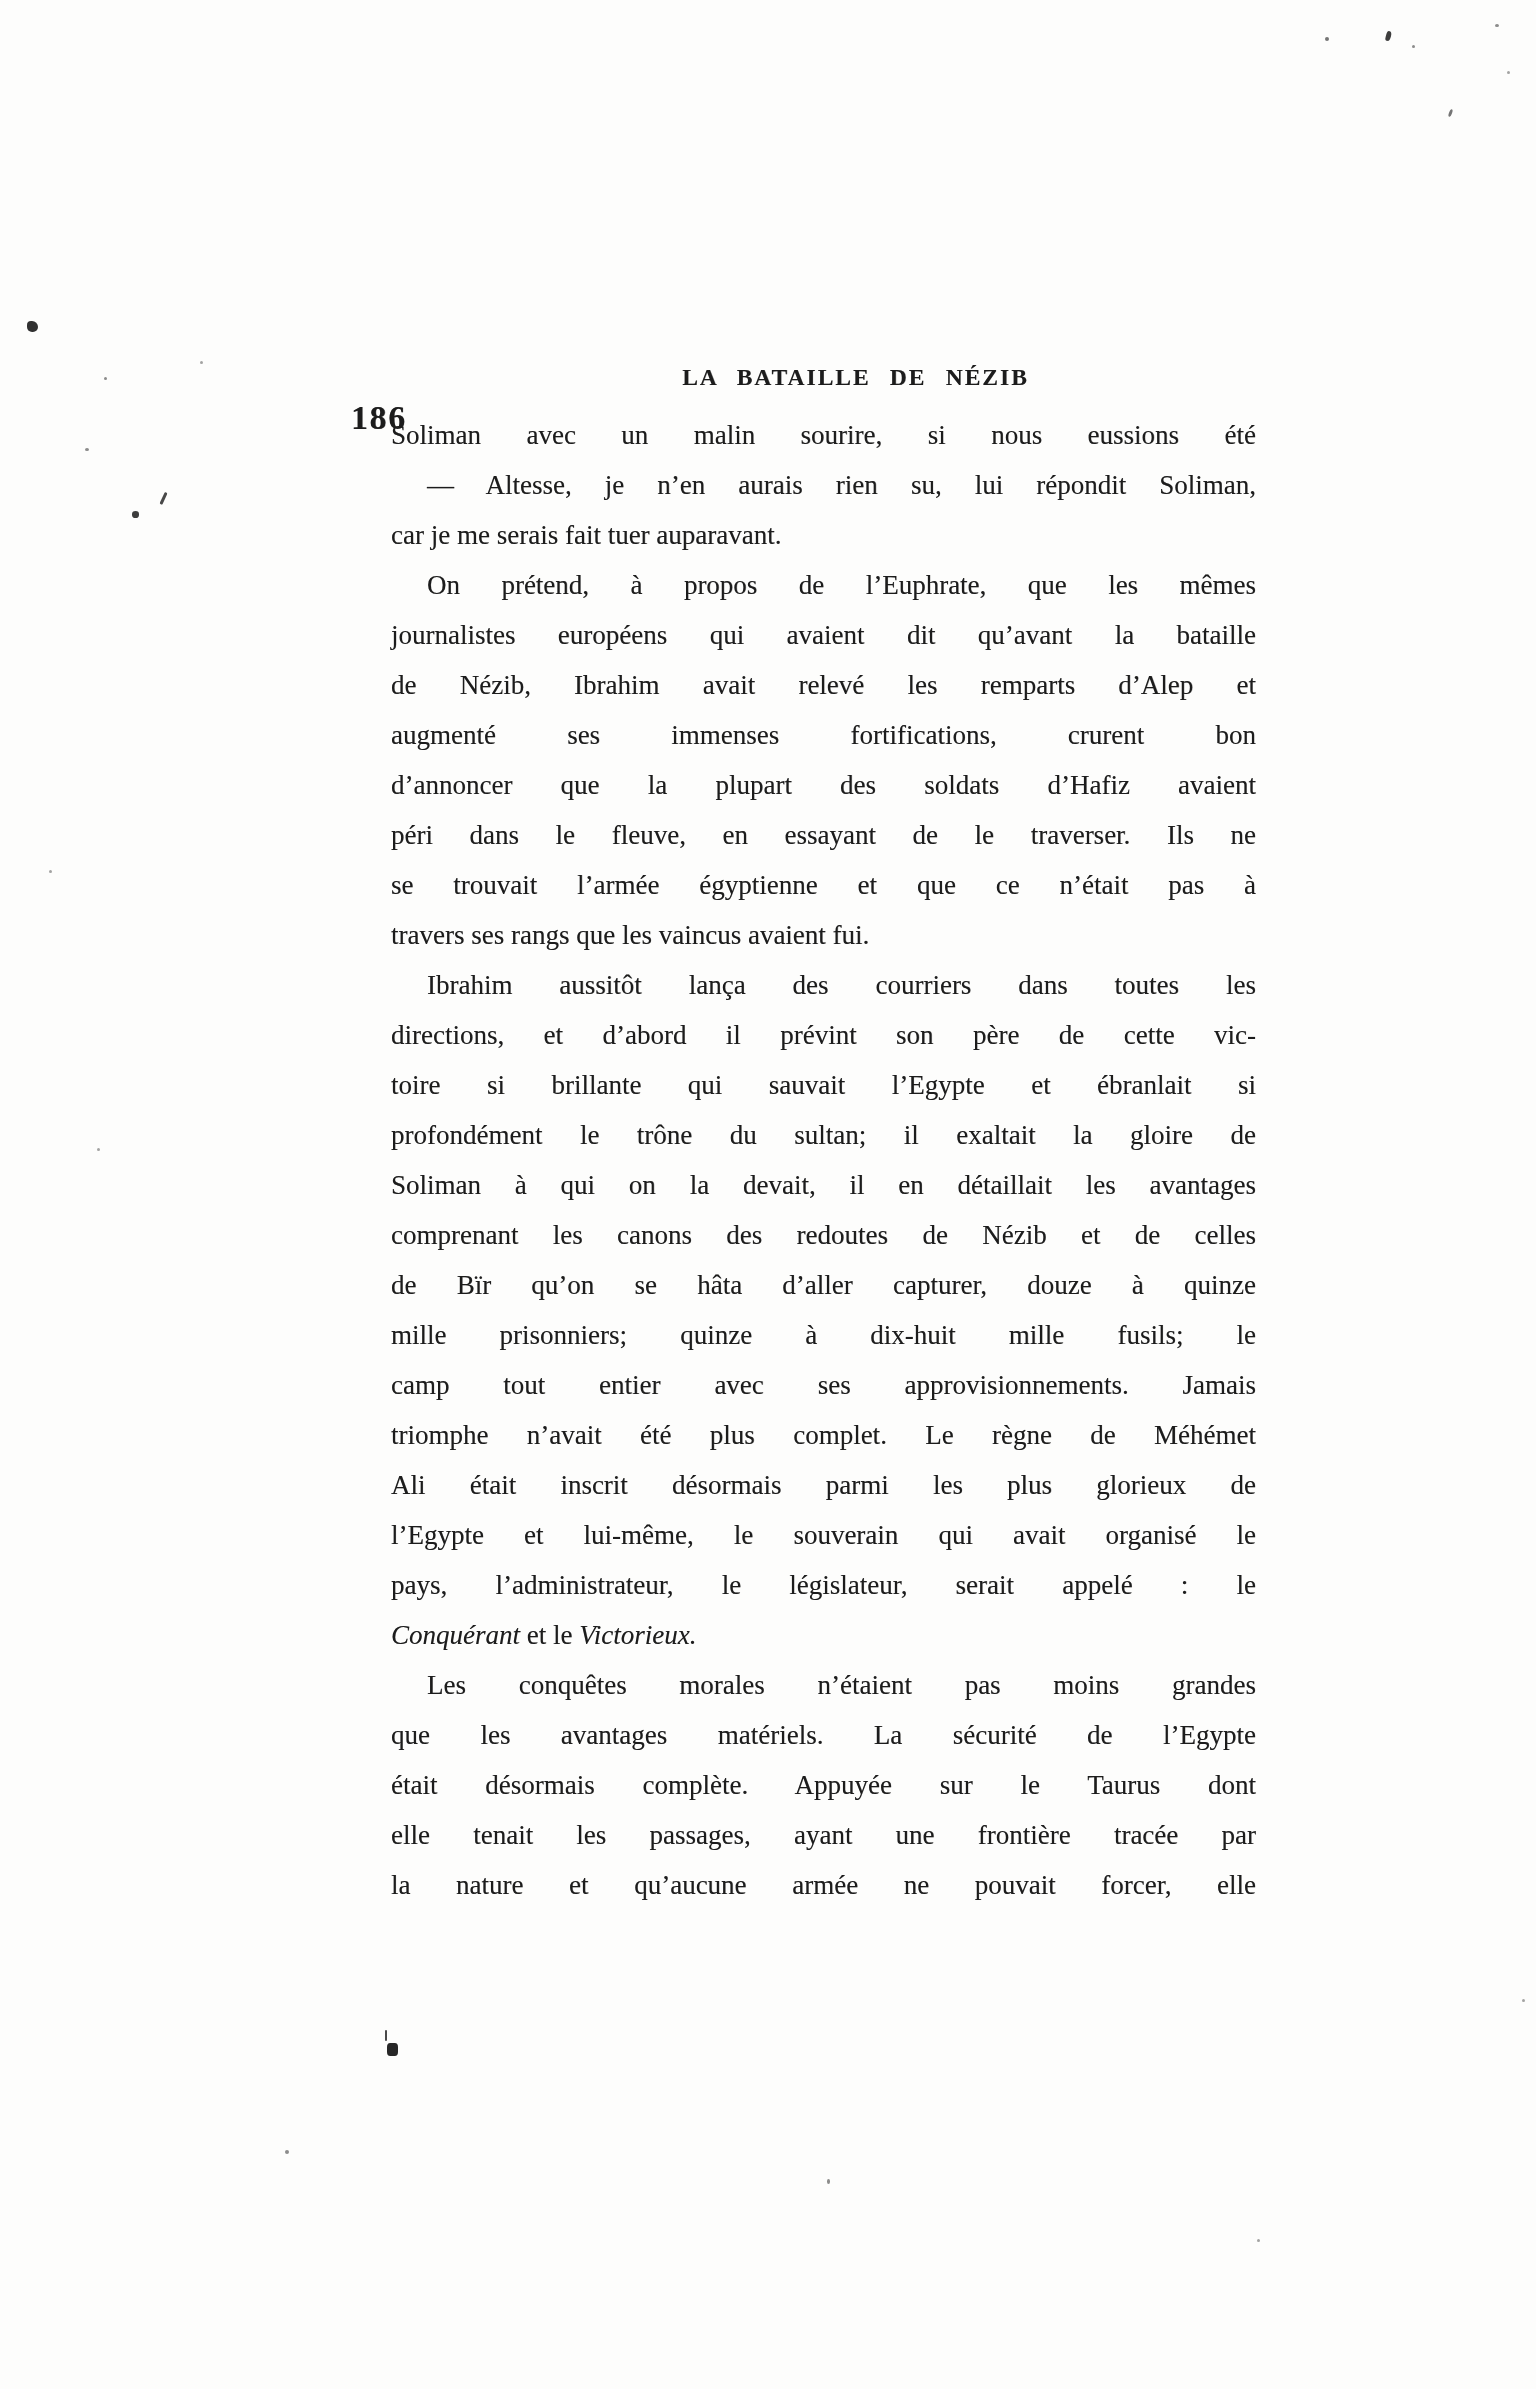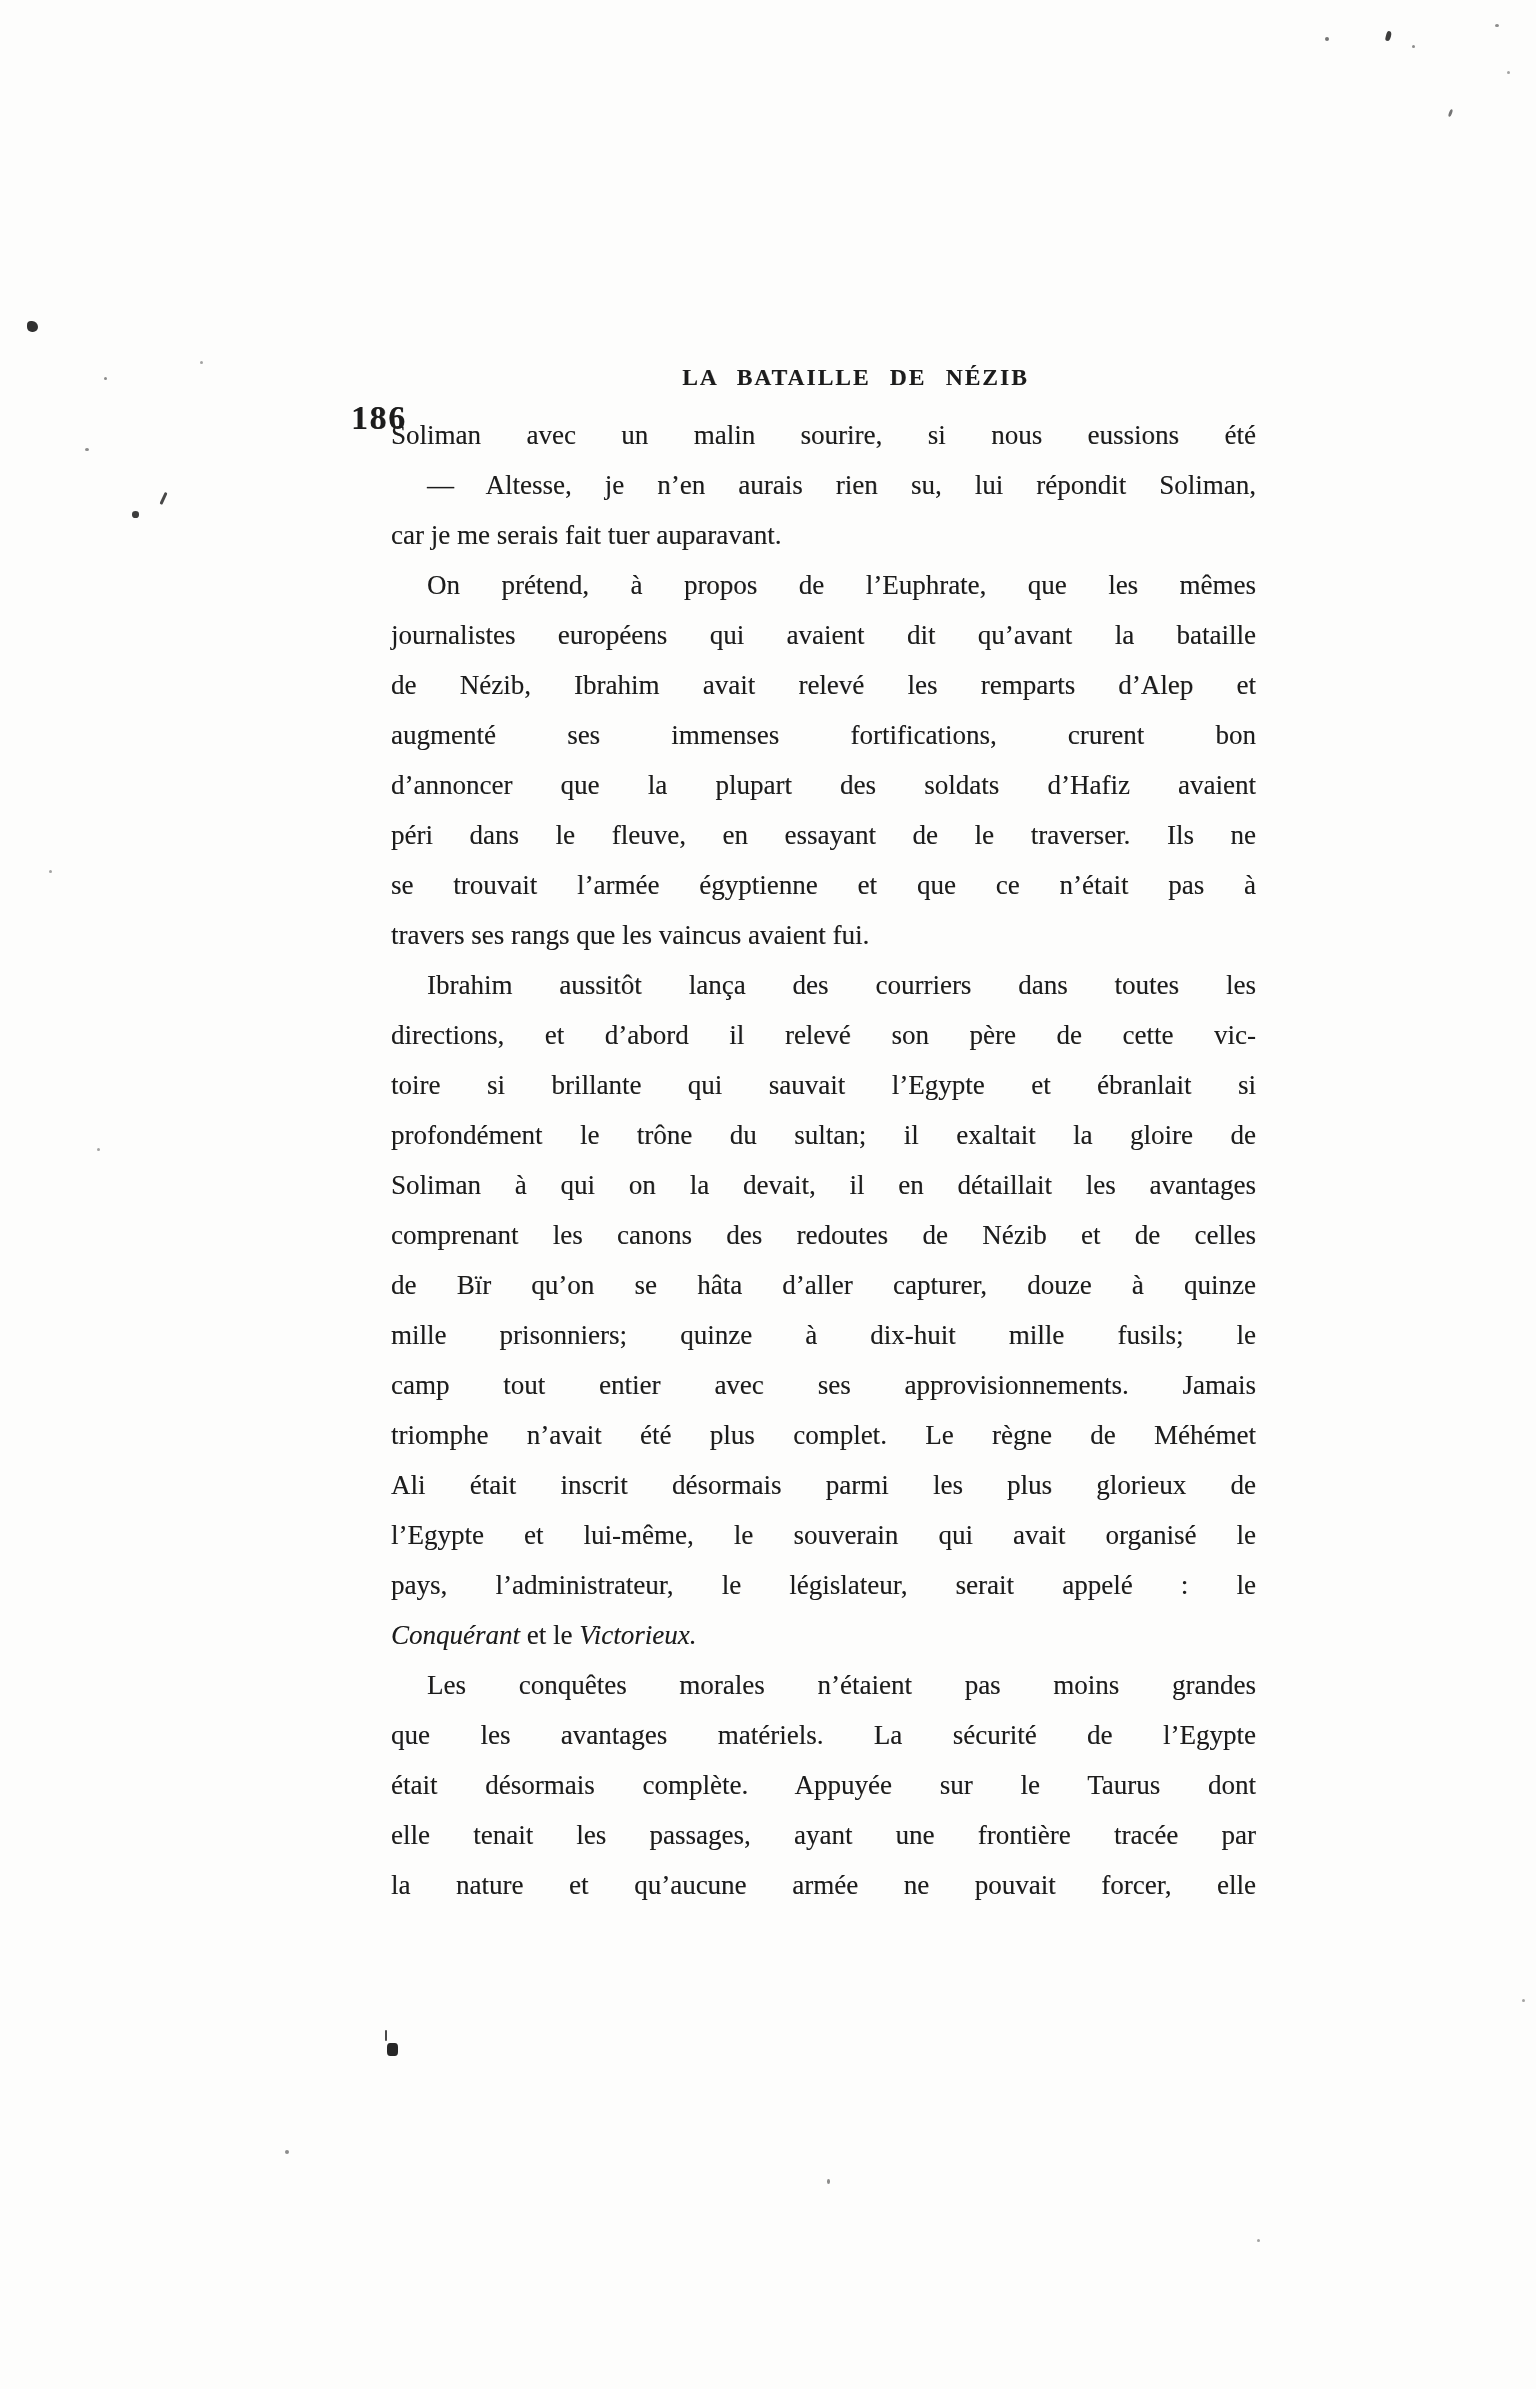--- a/index.html
+++ b/index.html
@@ -80,21 +80,21 @@
       <div class="line para-end"><span>car je me serais fait tuer auparavant.</span></div>
       <div class="line indent"><span>On prétend, à propos de l’Euphrate, que les mêmes</span></div>
       <div class="line"><span>journalistes européens qui avaient dit qu’avant la bataille</span></div>
       <div class="line"><span>de Nézib, Ibrahim avait relevé les remparts d’Alep et</span></div>
       <div class="line"><span>augmenté ses immenses fortifications, crurent bon</span></div>
       <div class="line"><span>d’annoncer que la plupart des soldats d’Hafiz avaient</span></div>
       <div class="line"><span>péri dans le fleuve, en essayant de le traverser. Ils ne</span></div>
       <div class="line"><span>se trouvait l’armée égyptienne et que ce n’était pas à</span></div>
       <div class="line para-end"><span>travers ses rangs que les vaincus avaient fui.</span></div>
       <div class="line indent"><span>Ibrahim aussitôt lança des courriers dans toutes les</span></div>
-      <div class="line"><span>directions, et d’abord il relevé son père de cette vic-</span></div>
+      <div class="line"><span>directions, et d’abord il prévint son père de cette vic-</span></div>
       <div class="line"><span>toire si brillante qui sauvait l’Egypte et ébranlait si</span></div>
       <div class="line"><span>profondément le trône du sultan; il exaltait la gloire de</span></div>
       <div class="line"><span>Soliman à qui on la devait, il en détaillait les avantages</span></div>
       <div class="line"><span>comprenant les canons des redoutes de Nézib et de celles</span></div>
       <div class="line"><span>de Bïr qu’on se hâta d’aller capturer, douze à quinze</span></div>
       <div class="line"><span>mille prisonniers; quinze à dix-huit mille fusils; le</span></div>
       <div class="line"><span>camp tout entier avec ses approvisionnements. Jamais</span></div>
       <div class="line"><span>triomphe n’avait été plus complet. Le règne de Méhémet</span></div>
       <div class="line"><span>Ali était inscrit désormais parmi les plus glorieux de</span></div>
       <div class="line"><span>l’Egypte et lui-même, le souverain qui avait organisé le</span></div>

